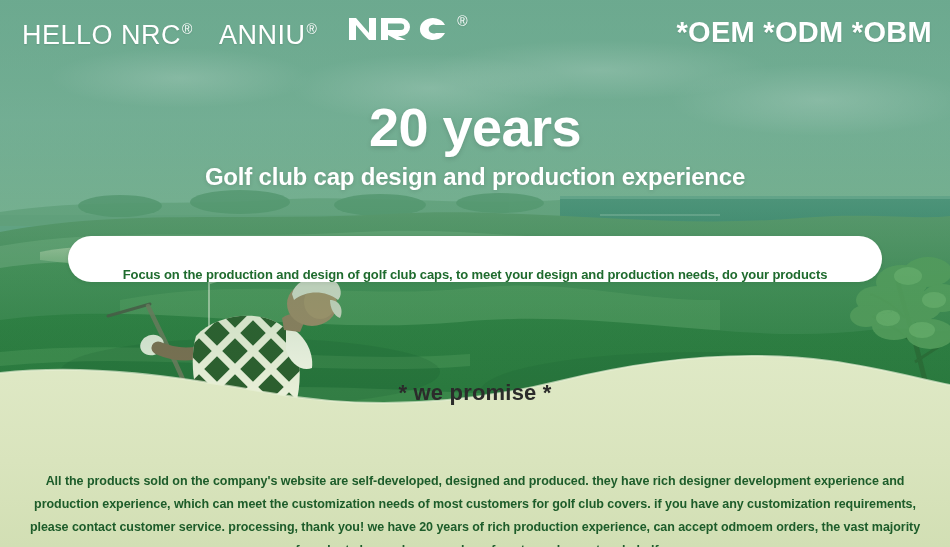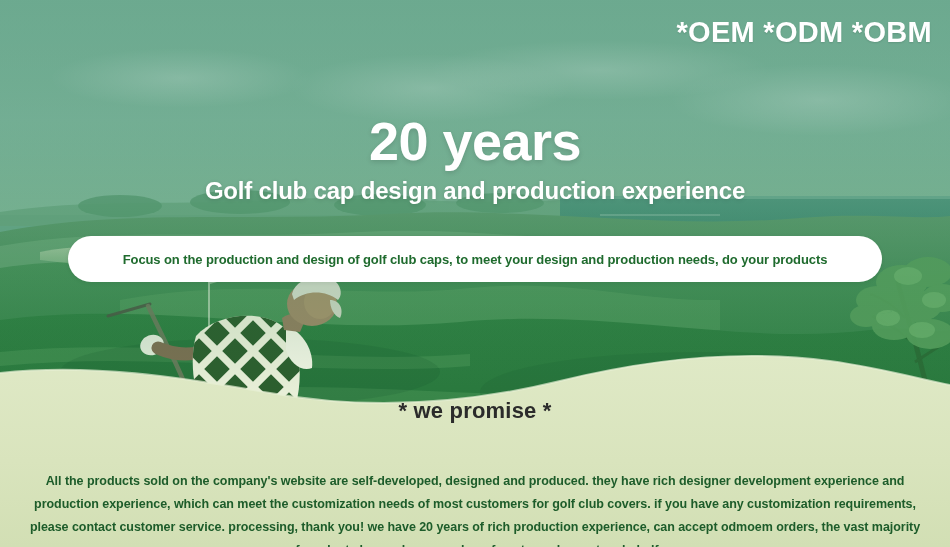--- a/index.html
+++ b/index.html
@@ -72,21 +72,21 @@
     color:#ffffff;
     font-size:29px;
     font-weight:700;
     white-space:nowrap;
     letter-spacing:0.3px;
     text-shadow:0 1px 2px rgba(0,0,0,0.12);
   }
 
   
   .hero {
-    position:absolute; top:113px; left:0; width:950px;
+    position:absolute; top:99px; left:0; width:950px;
     text-align:center; z-index:12;
   }
   .hero-title {
     color:#ffffff;
     font-size:54px;
     font-weight:700;
     letter-spacing:-0.5px;
     line-height:1.05;
     text-shadow:0 2px 5px rgba(0,0,0,0.13);
   }
@@ -99,21 +99,21 @@
     text-shadow:0 1px 4px rgba(0,0,0,0.13);
   }
 
   
   .pill {
     position:absolute;
     left:68px; top:236px;
     width:814px; height:46px;
     background:#ffffff;
     border-radius:23px;
-    display:flex; align-items:center; justify-content:center;
+    display:flex; align-items:flex-end; justify-content:center;
     z-index:12;
     box-shadow:0 1px 4px rgba(0,0,0,0.08);
   }
   .pill-text {
     color:#1f6b2e;
     font-size:13px;
     font-weight:700;
     letter-spacing:-0.1px;
     white-space:nowrap;
   }
@@ -121,21 +121,21 @@
   
   .wave-panel {
     position:absolute; left:0; bottom:0;
     width:950px; height:200px;
     z-index:10;
   }
   .wave-panel svg { display:block; width:950px; height:200px; }
 
   
   .promise {
-    position:absolute; left:0; top:398px; width:950px;
+    position:absolute; left:0; top:380px; width:950px;
     text-align:center; z-index:14;
     color:#2b2b2b;
     font-size:22px;
     font-weight:700;
     letter-spacing:0.2px;
   }
   .body-copy {
     position:absolute; left:0; top:470px; width:950px;
     padding:0 26px;
     text-align:center; z-index:14;
@@ -321,20 +321,42 @@
           <stop offset="55%" stop-color="#d9e4bd"></stop>
           <stop offset="100%" stop-color="#d2dfb4"></stop>
         </linearGradient>
       </defs>
       <path d="M0 26 C 90 16, 180 30, 270 46 C 370 64, 470 56, 560 34 C 650 12, 740 2, 830 14 C 880 21, 920 32, 950 38 L950 200 L0 200 Z" fill="url(#creamGrad)"></path>
       <path d="M0 26 C 90 16, 180 30, 270 46 C 370 64, 470 56, 560 34 C 650 12, 740 2, 830 14 C 880 21, 920 32, 950 38" fill="none" stroke="#e7efd4" stroke-width="2" opacity="0.7"></path>
     </svg>
   </div>
 
   <div class="header">
+    <div class="brands">
+
+      <div class="brand"><span>HELLO NRC</span><span class="reg">®</span></div>
+
+      <div class="brand"><span>ANNIU</span><span class="reg">®</span></div>
+
+      <div class="brand brand-nrc-logo">
+        <svg width="106" height="30" viewBox="0 0 106 30">
+          <g fill="#ffffff">
+
+            <path d="M2 4 h7 l13 15 V4 h7 v22 h-7 L9 11 v15 H2 Z"></path>
+
+            <path d="M34 4 h20 a9 9 0 0 1 0 18 h-3 l8 4 h-9 l-9 -5 v-5 h13 a3.2 3.2 0 0 0 0 -6.4 H41 V26 h-7 Z"></path>
+
+            <path d="M98 11 a13 11 0 1 0 0 8 h-9 a5 4.5 0 1 1 0 -8 Z"></path>
+            <path d="M72 4 h26 v6 H84 a5 5 0 0 0 0 10 h14 v6 H72 a11 11 0 0 1 0 -22 Z" opacity="0"></path>
+          </g>
+        </svg>
+        <span class="reg">®</span>
+      </div>
+
+    </div>
     <div class="oem">*OEM *ODM *OBM</div>
   </div>
 
   <div class="hero">
     <div class="hero-title">20 years</div>
     <div class="hero-sub">Golf club cap design and production experience</div>
   </div>
 
   <div class="pill">
     <span class="pill-text">Focus on the production and design of golf club caps, to meet your design and production needs, do your products</span>

